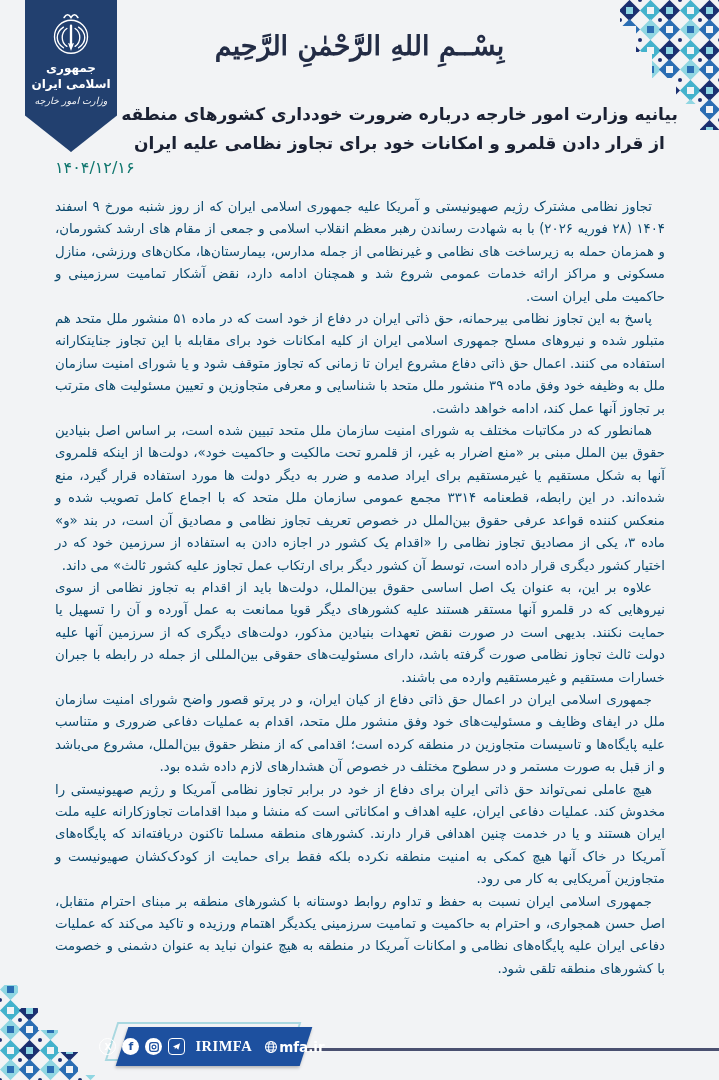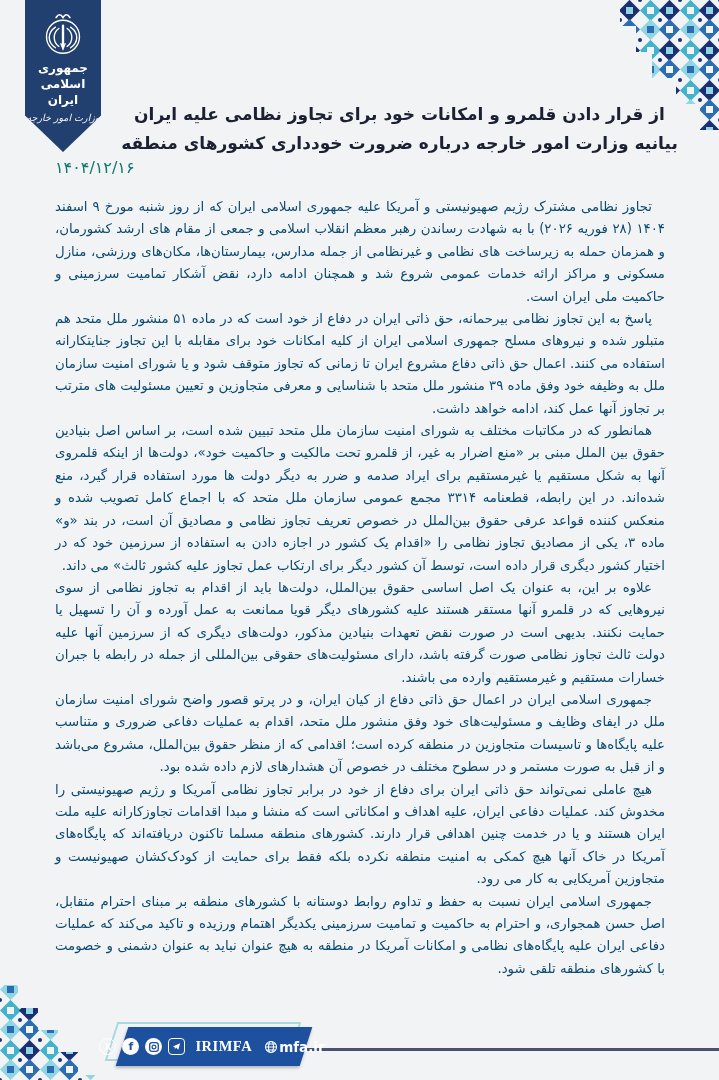--- a/index.html
+++ b/index.html
@@ -10,21 +10,21 @@
     position:relative;
     overflow:hidden;
   }
   .page { position:absolute; inset:0; }
 
   
   .deco-svg { position:absolute; inset:0; pointer-events:none; }
 
   
   .pennant {
-    position:absolute; left:25px; top:0; width:76px; height:152px;
+    position:absolute; left:25px; top:0; width:92px; height:152px;
     background:#22406f;
     clip-path:polygon(0 0,100% 0,100% 76%,50% 100%,0 76%);
     display:flex; flex-direction:column; align-items:center;
     color:#fff; text-align:center;
     box-shadow:0 2px 4px rgba(0,0,0,.25);
   }
   .pennant .emblem { margin-top:10px; }
   .pennant .org1 { font-size:12px; font-weight:bold; margin-top:2px; line-height:1.35; }
   .pennant .org2 { font-size:9.5px; margin-top:3px; opacity:.95;font-style:italic; }
 
@@ -128,24 +128,25 @@
         <path d="M26 26 C17 32 17 46 26 52"></path>
         <path d="M21 24 C9 32 9 46 21 54"></path>
         <path d="M38 26 C47 32 47 46 38 52"></path>
         <path d="M43 24 C55 32 55 46 43 54"></path>
       </g>
     </svg>
     <div class="org1">جمهوری اسلامی ایران</div>
     <div class="org2">وزارت امور خارجه</div>
   </div>
 
+  <div class="bismillah">بِسْــمِ اللهِ الرَّحْمٰنِ الرَّحِيم</div>
 
   <div class="title">
+    <div>بیانیه وزارت امور خارجه درباره ضرورت خودداری کشورهای منطقه</div>
     <div>از قرار دادن قلمرو و امکانات خود برای تجاوز نظامی علیه ایران</div>
-    <div>بیانیه وزارت امور خارجه درباره ضرورت خودداری کشورهای منطقه</div>
   </div>
 
   <div class="date">۱۴۰۴/۱۲/۱۶</div>
 
   <div class="content">
     <p>تجاوز نظامی مشترک رژیم صهیونیستی و آمریکا علیه جمهوری اسلامی ایران که از روز شنبه مورخ ۹ اسفند ۱۴۰۴ (۲۸ فوریه ۲۰۲۶) با به شهادت رساندن رهبر معظم انقلاب اسلامی و جمعی از مقام های ارشد کشورمان، و همزمان حمله به زیرساخت های نظامی و غیرنظامی از جمله مدارس، بیمارستان‌ها، مکان‌های ورزشی، منازل مسکونی و مراکز ارائه خدمات عمومی شروع شد و همچنان ادامه دارد، نقض آشکار تمامیت سرزمینی و حاکمیت ملی ایران است.</p>
     <p>پاسخ به این تجاوز نظامی بیرحمانه، حق ذاتی ایران در دفاع از خود است که در ماده ۵۱ منشور ملل متحد هم متبلور شده و نیروهای مسلح جمهوری اسلامی ایران از کلیه امکانات خود برای مقابله با این تجاوز جنایتکارانه استفاده می کنند. اعمال حق ذاتی دفاع مشروع ایران تا زمانی که تجاوز متوقف شود و یا شورای امنیت سازمان ملل به وظیفه خود وفق ماده ۳۹ منشور ملل متحد با شناسایی و معرفی متجاوزین و تعیین مسئولیت های مترتب بر تجاوز آنها عمل کند، ادامه خواهد داشت.</p>
     <p>همانطور که در مکاتبات مختلف به شورای امنیت سازمان ملل متحد تبیین شده است، بر اساس اصل بنیادین حقوق بین الملل مبنی بر «منع اضرار به غیر، از قلمرو تحت مالکیت و حاکمیت خود»، دولت‌ها از اینکه قلمروی آنها به شکل مستقیم یا غیرمستقیم برای ایراد صدمه و ضرر به دیگر دولت ها مورد استفاده قرار گیرد، منع شده‌اند. در این رابطه، قطعنامه ۳۳۱۴ مجمع عمومی سازمان ملل متحد که با اجماع کامل تصویب شده و منعکس کننده قواعد عرفی حقوق بین‌الملل در خصوص تعریف تجاوز نظامی و مصادیق آن است، در بند «و» ماده ۳، یکی از مصادیق تجاوز نظامی را «اقدام یک کشور در اجازه دادن به استفاده از سرزمین خود که در اختیار کشور دیگری قرار داده است، توسط آن کشور دیگر برای ارتکاب عمل تجاوز علیه کشور ثالث» می داند.</p>
     <p>علاوه بر این، به عنوان یک اصل اساسی حقوق بین‌الملل، دولت‌ها باید از اقدام به تجاوز نظامی از سوی نیروهایی که در قلمرو آنها مستقر هستند علیه کشورهای دیگر قویا ممانعت به عمل آورده و آن را تسهیل یا حمایت نکنند. بدیهی است در صورت نقض تعهدات بنیادین مذکور، دولت‌های دیگری که از سرزمین آنها علیه دولت ثالث تجاوز نظامی صورت گرفته باشد، دارای مسئولیت‌های حقوقی بین‌المللی از جمله در رابطه با جبران خسارات مستقیم و غیرمستقیم وارده می باشند.</p>
     <p>جمهوری اسلامی ایران در اعمال حق ذاتی دفاع از کیان ایران، و در پرتو قصور واضح شورای امنیت سازمان ملل در ایفای وظایف و مسئولیت‌های خود وفق منشور ملل متحد، اقدام به عملیات دفاعی ضروری و متناسب علیه پایگاه‌ها و تاسیسات متجاوزین در منطقه کرده است؛ اقدامی که از منظر حقوق بین‌الملل، مشروع می‌باشد و از قبل به صورت مستمر و در سطوح مختلف در خصوص آن هشدارهای لازم داده شده بود.</p>

